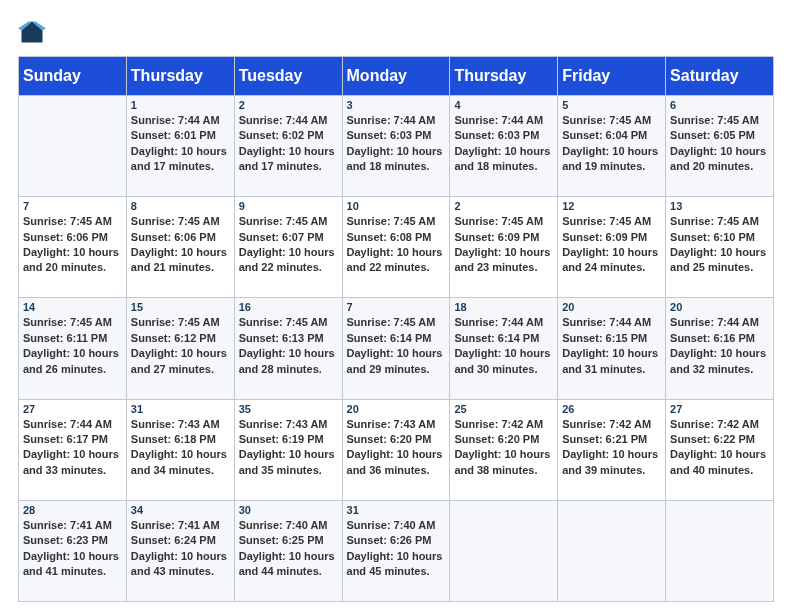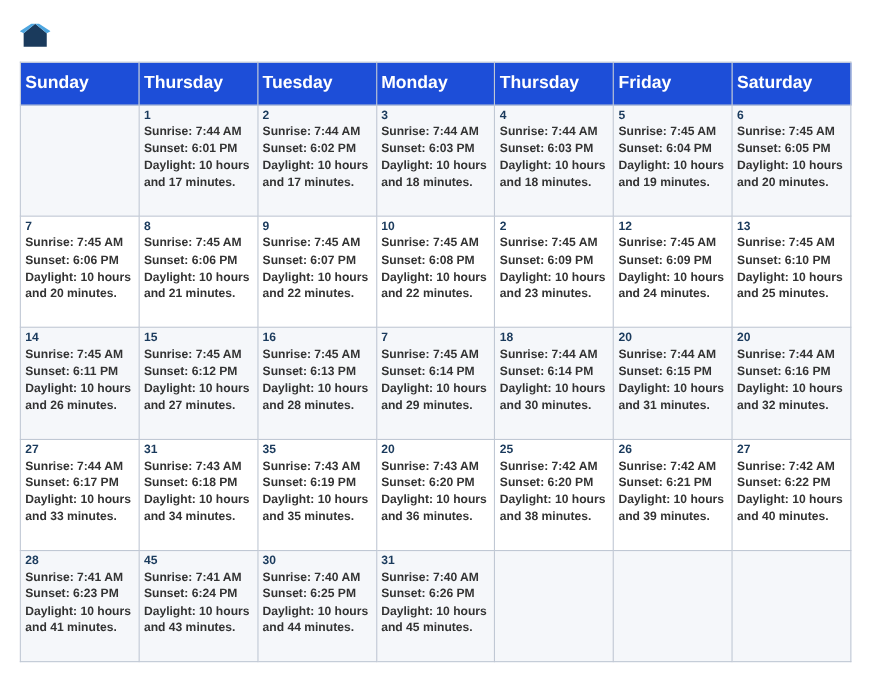--- a/index.html
+++ b/index.html
@@ -332,21 +332,21 @@
         </tr>
         <tr>
           <td>
             <span class="day-number">28</span>
             <div class="day-info" style="white-space: pre-line;">Sunrise: 7:41 AM
 Sunset: 6:23 PM
 Daylight: 10 hours
 and 41 minutes.</div>
           </td>
           <td>
-            <span class="day-number">45</span>
+            <span class="day-number">34</span>
             <div class="day-info" style="white-space: pre-line;">Sunrise: 7:41 AM
 Sunset: 6:24 PM
 Daylight: 10 hours
 and 43 minutes.</div>
           </td>
           <td>
             <span class="day-number">30</span>
             <div class="day-info" style="white-space: pre-line;">Sunrise: 7:40 AM
 Sunset: 6:25 PM
 Daylight: 10 hours

